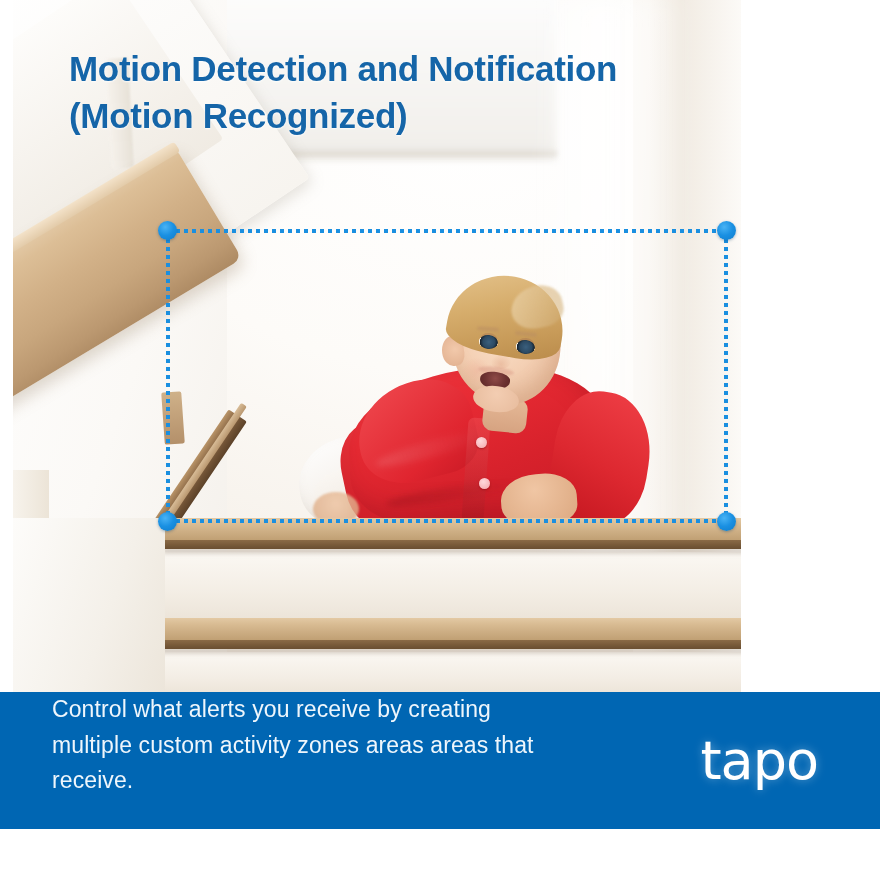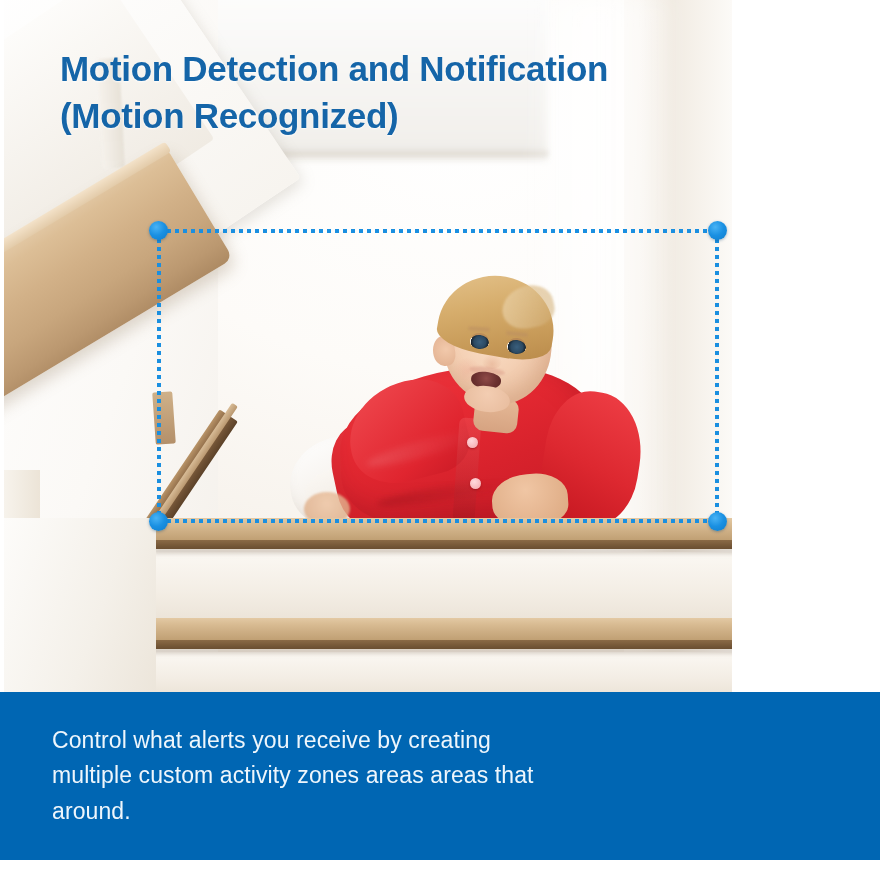--- a/index.html
+++ b/index.html
@@ -16,21 +16,21 @@
   #app {
     position: relative;
     width: 880px;
     height: 880px;
     overflow: hidden;
   }
 
   
   .scene {
     position: absolute;
-    left: 4px; top: 0;
+    left: 13px; top: 0;
     width: 728px;
     height: 692px;
     overflow: hidden;
     background:
       radial-gradient(120% 90% at 62% 18%, #ffffff 0%, #fdfbf8 40%, #f6f1ea 75%, #efe8df 100%);
   }
 
   
   .wall-right {
     position: absolute;
@@ -498,24 +498,23 @@
     line-height: 1.33;
     letter-spacing: -0.3px;
     text-shadow: 0 1px 2px rgba(255,255,255,.85);
   }
   .title-line { display: block; white-space: nowrap; }
 
   
   .banner {
     position: absolute;
     left: 0; top: 692px;
-    width: 880px; height: 168px;
+    width: 880px; height: 137px;
     background: #0066b3;
     display: flex;
-    align-items: center;
     justify-content: space-between;
   }
   .banner-text {
     color: #eef6fc;
     font-family: "Liberation Sans", sans-serif;
     font-size: 23px;
     line-height: 1.55;
     padding-left: 52px;
     max-width: 610px;
     letter-spacing: .1px;
@@ -626,17 +625,20 @@
     <h1 class="title">
       <span class="title-line">Motion Detection and Notification</span>
       <span class="title-line">(Motion Recognized)</span>
     </h1>
   </div>
 
   <div class="banner">
     <div class="banner-text">
       <span>Control what alerts you receive by creating</span>
       <span>multiple custom activity zones areas areas that</span>
-      <span>around.</span>
+      <span>receive.</span>
+    </div>
+    <div class="logo-wrap">
+      <div class="logo">tapo</div>
     </div>
   </div>
 
 </div>
 
 </body></html>

